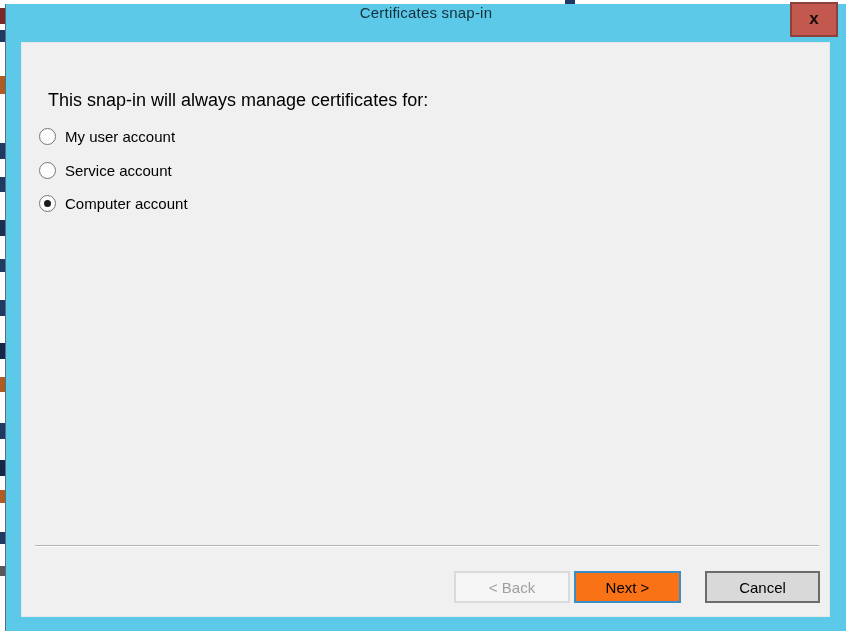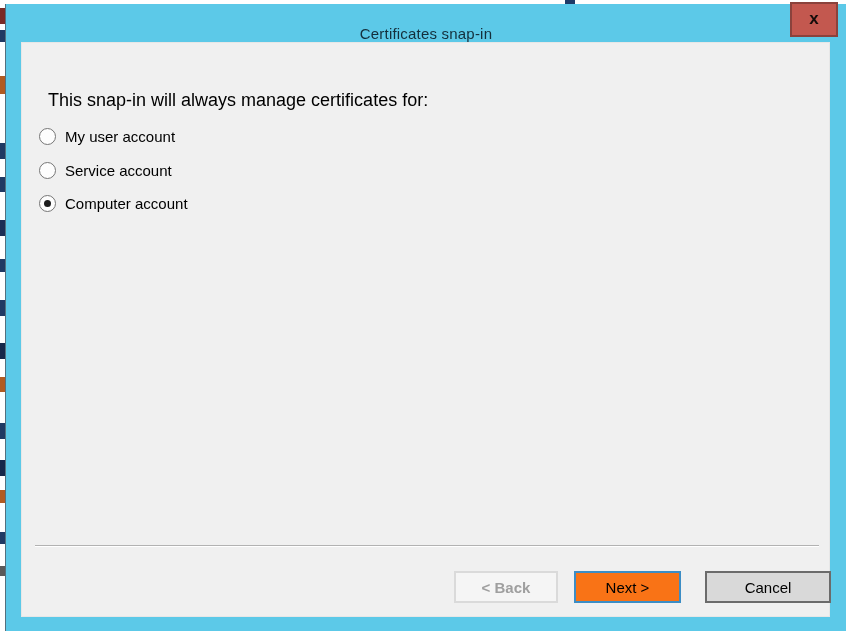--- a/index.html
+++ b/index.html
@@ -22,21 +22,21 @@
     left: 5px; top: 4px;
     width: 841px; height: 627px;
     background: #5cc9e8;
     border-left: 1px solid #54707e;
     box-sizing: border-box;
   }
 
   .titlebar {
     position: relative;
     height: 38px;
-    display: flex; align-items: flex-end; justify-content: center;
+    display: flex; align-items: flex-start; justify-content: center;
   }
   .title-text {
     font-size: 15px;
     color: #142f3c;
     letter-spacing: 0.2px;
   }
   .close-btn {
     position: absolute;
     top: -2px; right: 8px;
     width: 48px; height: 35px;
@@ -99,35 +99,34 @@
     position: absolute;
     top: 528px; height: 32px;
     box-sizing: border-box;
     display: flex; align-items: center; justify-content: center;
     font-size: 15px;
     font-family: "Liberation Sans", sans-serif;
     cursor: pointer;
     padding: 0;
   }
   .btn-back {
-    left: 432px; width: 104px;
+    left: 432px; width: 116px;
     background: #f5f5f5;
     border: 2px solid #dadada;
     color: #9f9f9f;
     cursor: default;
-    font-weight: bold;
   }
   .btn-next {
     left: 552px; width: 107px;
     background: #f97316;
     border: 2px solid #3c8dc5;
     color: #000000;
   }
   .btn-cancel {
-    left: 683px; width: 126px;
+    left: 683px; width: 115px;
     background: #d9d9d9;
     border: 2px solid #6b6b6b;
     color: #000000;
   }
 </style>
 </head>
 <body>
 
 <div class="top-frag"></div>
 <div class="bg-frag" style="top:8px;height:16px;background:#7a2b25;"></div>

